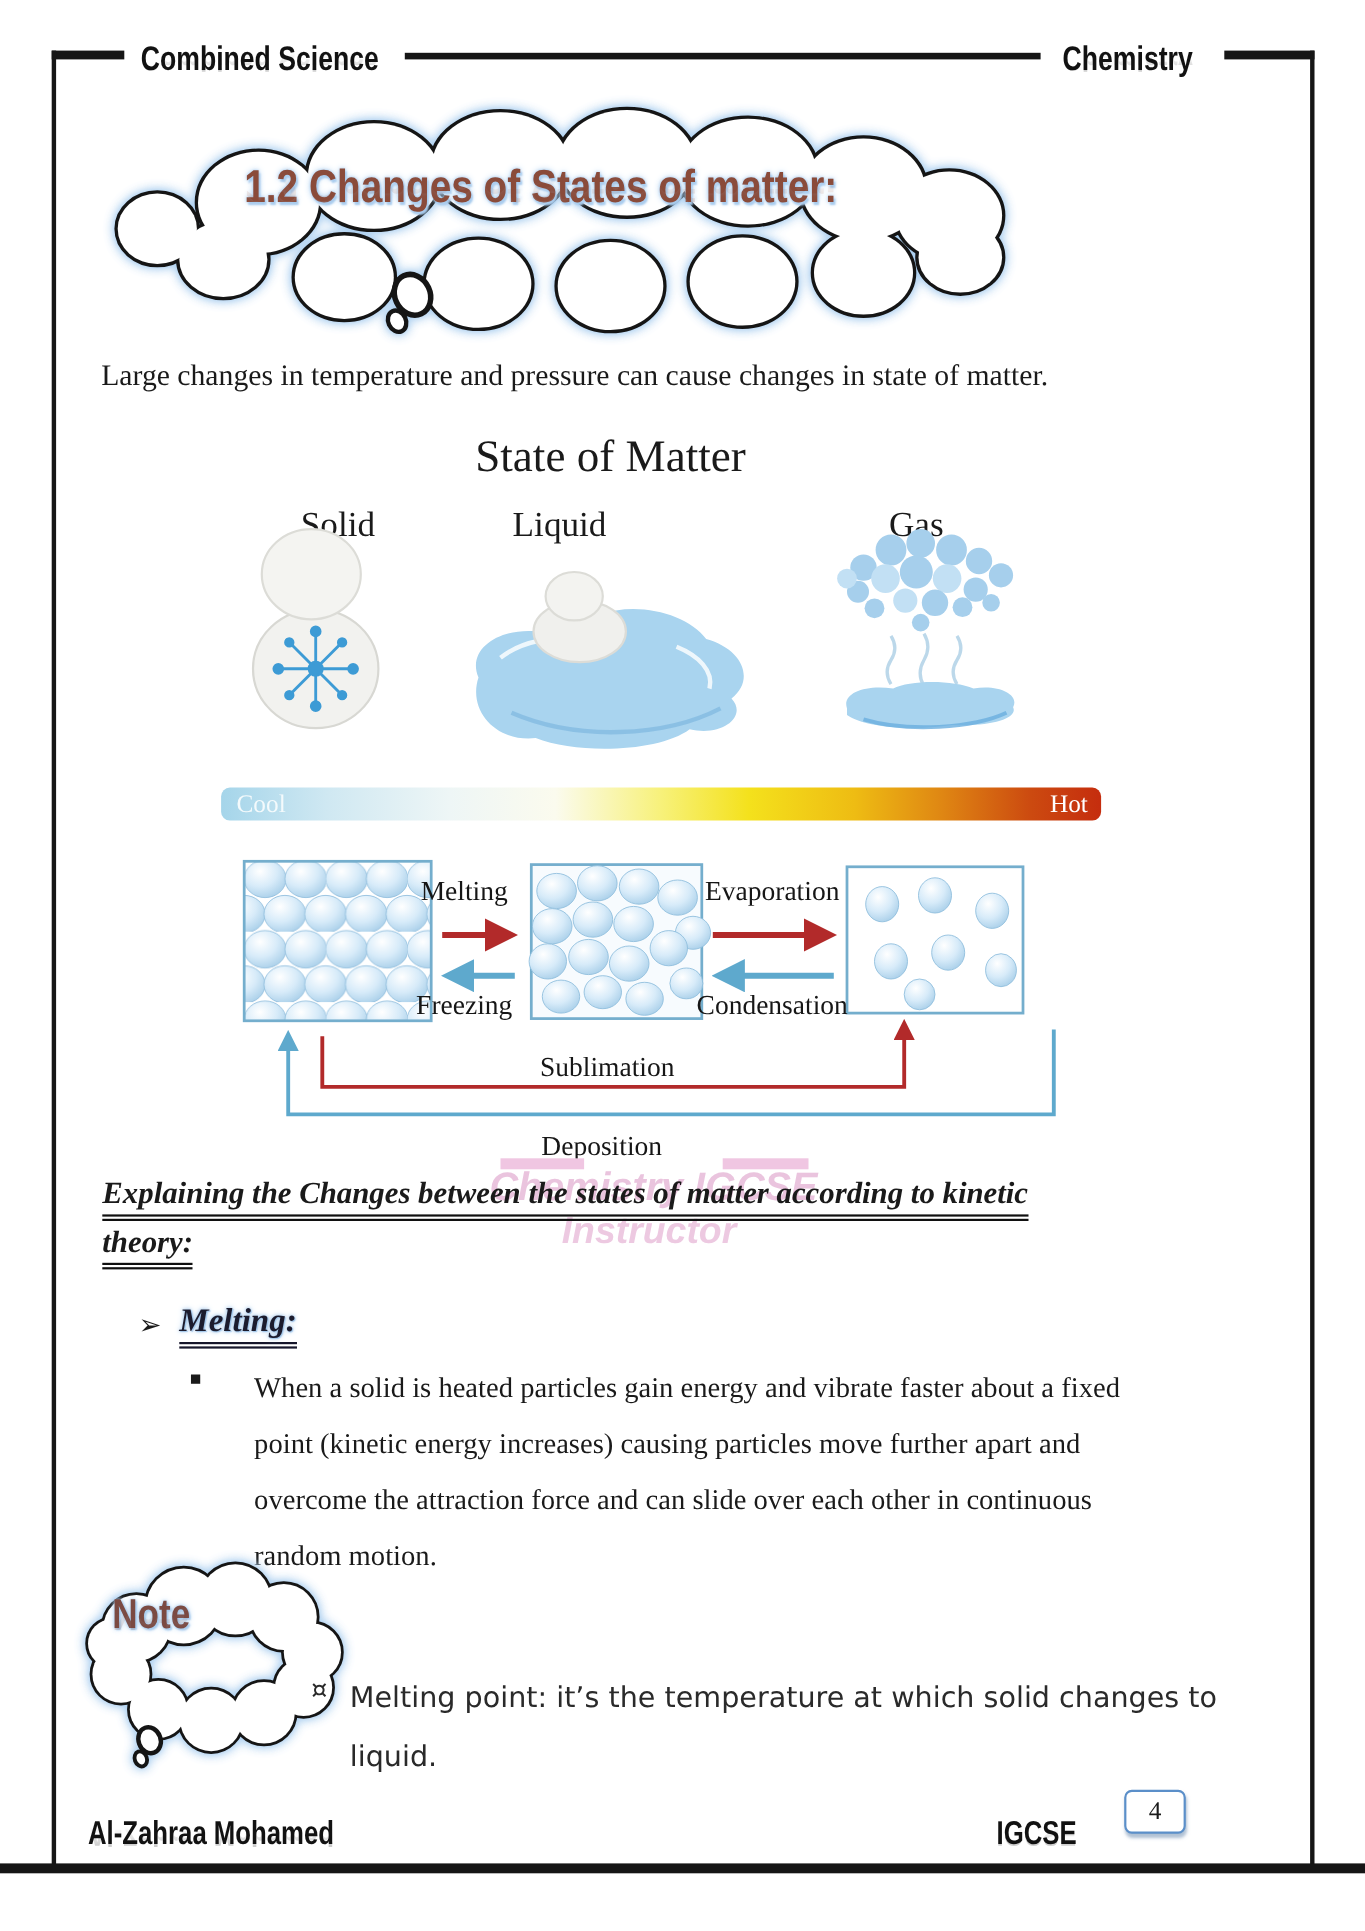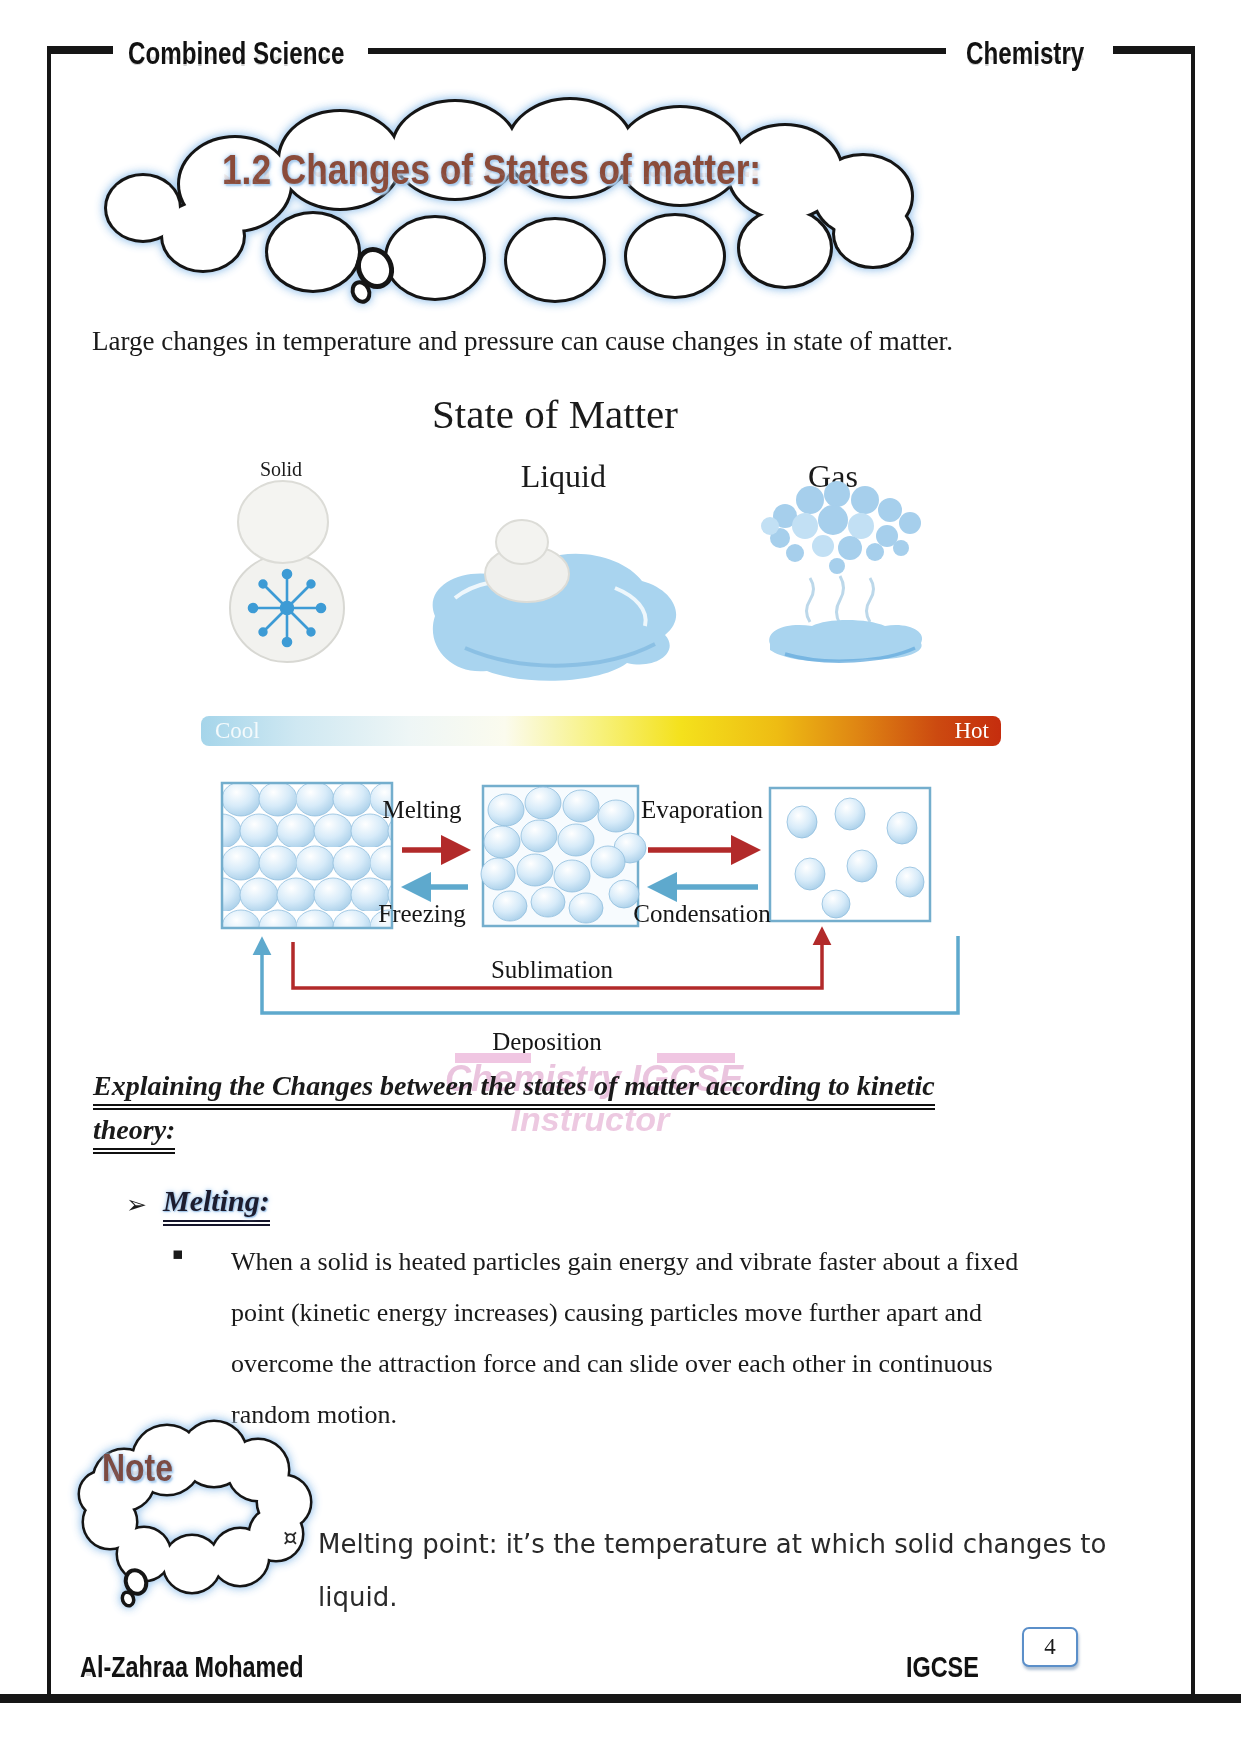--- a/index.html
+++ b/index.html
@@ -86,22 +86,22 @@
     <ellipse cx="290" cy="172" rx="16" ry="19" fill="#fff" stroke="#151515" stroke-width="5" transform="rotate(-25 290 172)"></ellipse>
     <ellipse cx="276" cy="196" rx="8" ry="10" fill="#fff" stroke="#151515" stroke-width="4" transform="rotate(-25 276 196)"></ellipse>
   </svg>
   <div class="abs cloud-title" style="left:222px;top:146px;font-size:42px;">
     <span class="mirror"><span>1.2 Changes of States of matter:</span><span class="refl">1.2 Changes of States of matter:</span></span>
   </div>
 
   <div class="abs serif" style="left:92px;top:326px;font-size:27px;">Large changes in temperature and pressure can cause changes in state of matter.</div>
 
   <div class="abs serif" style="left:355px;top:390px;width:400px;text-align:center;font-size:41px;">State of Matter</div>
-  <div class="abs serif" style="left:221px;top:458px;width:120px;text-align:center;font-size:20px;">Solid</div>
-  <div class="abs serif" style="left:466px;top:458px;width:140px;text-align:right;font-size:32px;">Liquid</div>
+  <div class="abs serif" style="left:221px;top:458px;width:120px;text-align:right;font-size:32px;">Solid</div>
+  <div class="abs serif" style="left:466px;top:458px;width:140px;text-align:left;font-size:32px;">Liquid</div>
   <div class="abs serif" style="left:783px;top:458px;width:100px;text-align:center;font-size:32px;">Gas</div>
 
   <svg class="abs" style="left:225px;top:478px;" width="710" height="232" viewBox="0 0 710 232">
 
     <g>
       <ellipse cx="62" cy="130" rx="57" ry="54" fill="#f2f2ef" stroke="#d8d8d3" stroke-width="2"></ellipse>
       <ellipse cx="58" cy="44" rx="45" ry="41" fill="#f4f4f1" stroke="#dcdcd7" stroke-width="2"></ellipse>
       <g stroke="#3d9bd5" stroke-width="2.6">
         <line x1="62" y1="92" x2="62" y2="168"></line>
           <line x1="24" y1="130" x2="100" y2="130"></line>

